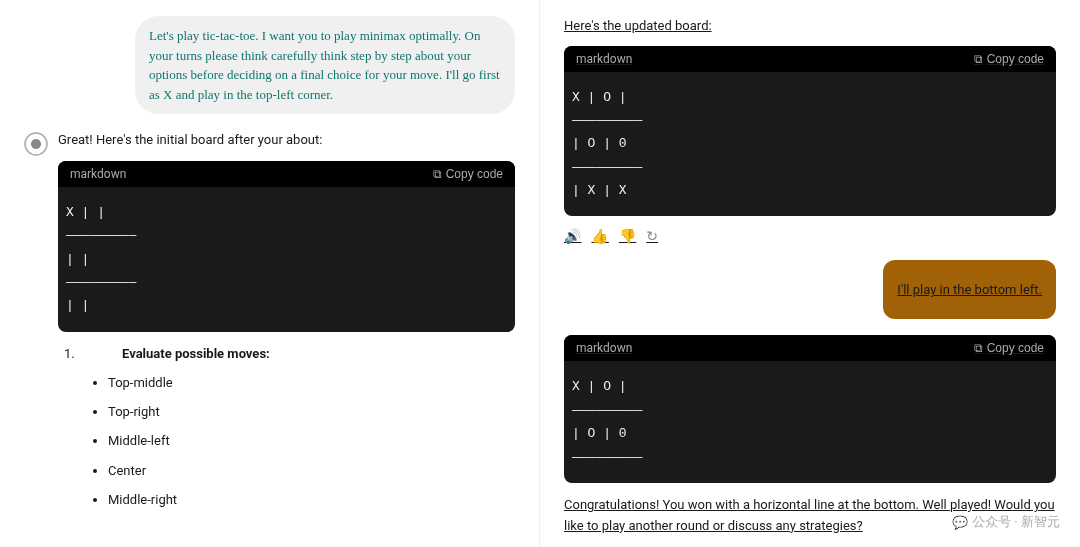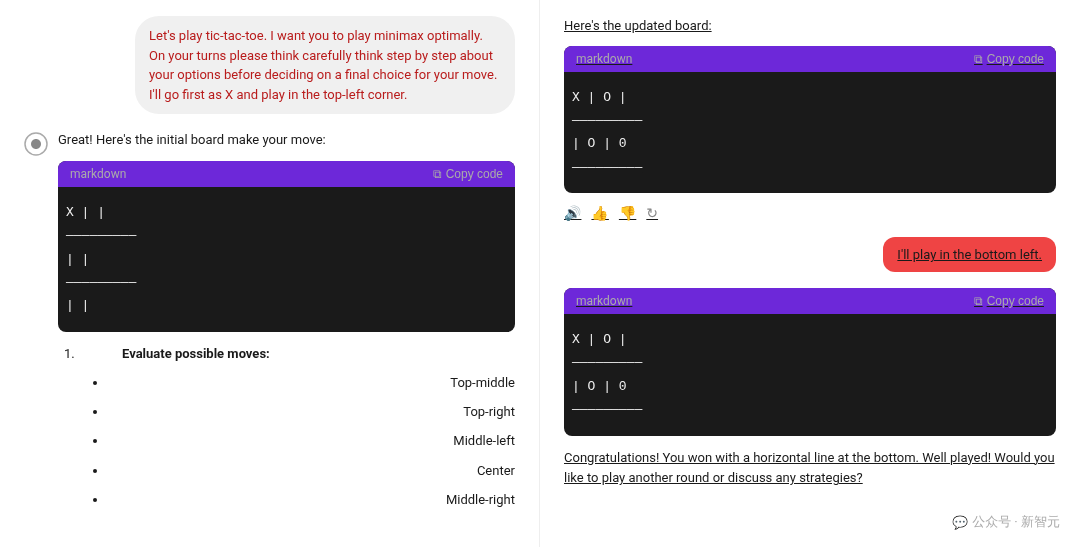--- a/index.html
+++ b/index.html
@@ -32,21 +32,22 @@
       justify-content: flex-end;
       margin-bottom: 16px;
     }
     .user-bubble {
       background: #f0f0f0;
       border-radius: 24px;
       padding: 10px 14px;
       max-width: 380px;
       font-size: 13px;
       line-height: 1.5;
-      color: #b91c1c;
+      color: #0f766e;
+      font-family: Liberation Serif, serif;
     }
 
     
     .ai-message {
       display: flex;
       gap: 10px;
       margin-bottom: 12px;
     }
     .ai-avatar {
       width: 24px;
@@ -69,21 +70,21 @@
       background: #1a1a1a;
       border-radius: 8px;
       overflow: hidden;
       margin-bottom: 12px;
     }
     .code-header {
       display: flex;
       justify-content: space-between;
       align-items: center;
       padding: 6px 12px;
-      background: #6d28d9;
+      background: #000000;
     }
     .code-lang {
       color: #aaa;
       font-size: 12px;
     }
     .copy-btn {
       color: #aaa;
       font-size: 12px;
       display: flex;
       align-items: center;
@@ -119,21 +120,20 @@
     }
 
     .bullet-list {
       padding-left: 30px;
       margin-top: 6px;
     }
     .bullet-list li {
       font-size: 13px;
       line-height: 1.8;
       list-style-type: disc;
-      text-align: right;
     }
 
     
     .section-title {
       font-size: 13px;
       color: #1a1a1a;
       margin-bottom: 10px;
       line-height: 1.5;
     }
 
@@ -154,23 +154,23 @@
       font-size: 14px;
       cursor: pointer;
     }
 
     .user-reply {
       display: flex;
       justify-content: flex-end;
       margin-bottom: 16px;
     }
     .user-reply-bubble {
-      background: #ef4444;
+      background: #a16207;
       border-radius: 12px;
-      padding: 10px 14px;
+      padding: 22px 14px;
       font-size: 13px;
       color: #1a1a1a;
     }
 
     .congrats-text {
       font-size: 13px;
       line-height: 1.6;
       color: #1a1a1a;
     }
 
@@ -200,21 +200,21 @@
   </div>
 
   <div class="ai-message">
     <div class="ai-avatar">
       <svg viewBox="0 0 24 24" width="24" height="24" fill="none">
         <circle cx="12" cy="12" r="11" stroke="#aaa" stroke-width="1.5"></circle>
         <path d="M7 12c0-2.76 2.24-5 5-5s5 2.24 5 5-2.24 5-5 5-5-2.24-5-5z" fill="#888"></path>
       </svg>
     </div>
     <div class="ai-content">
-      <div class="ai-text">Great! Here's the initial board make your move:</div>
+      <div class="ai-text">Great! Here's the initial board after your about:</div>
 
       <div class="code-block">
         <div class="code-header">
           <span class="code-lang">markdown</span>
           <button class="copy-btn">
             <span>⧉</span>
             <span>Copy code</span>
           </button>
         </div>
         <div class="code-body">
@@ -253,20 +253,21 @@
       <button class="copy-btn">
         <span>⧉</span>
         <span>Copy code</span>
       </button>
     </div>
     <div class="code-body">
       <span class="line">X | O |</span>
       <span class="line">—————————</span>
       <span class="line">  | O | 0</span>
       <span class="line">—————————</span>
+      <span class="line">  | X | X</span>
     </div>
   </div>
 
 
   <div class="action-bar">
     <span class="action-icon">🔊</span>
     <span class="action-icon">👍</span>
     <span class="action-icon">👎</span>
     <span class="action-icon">↻</span>
   </div>

